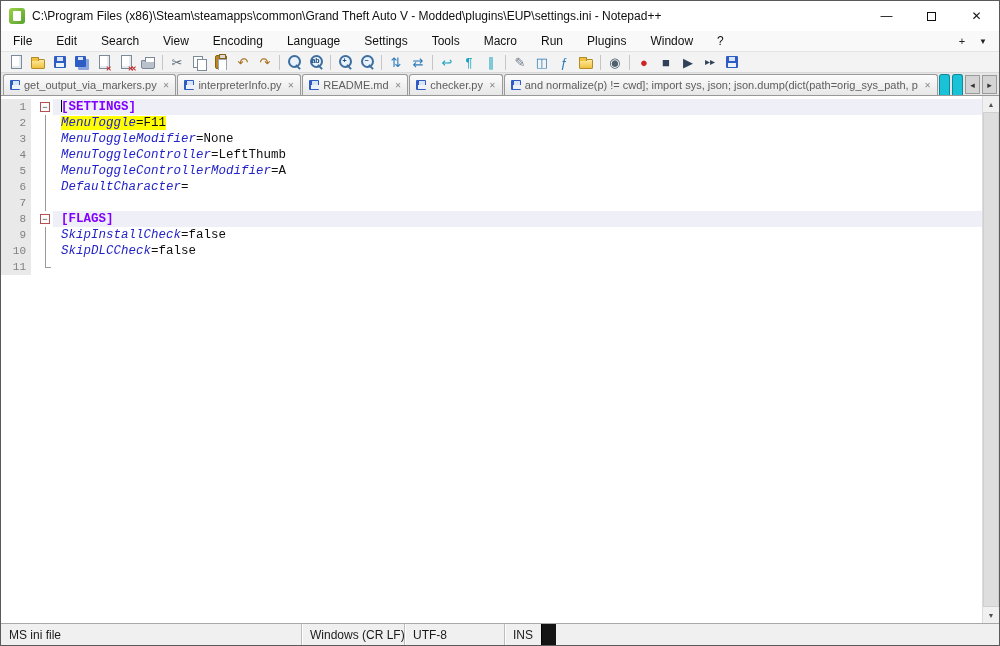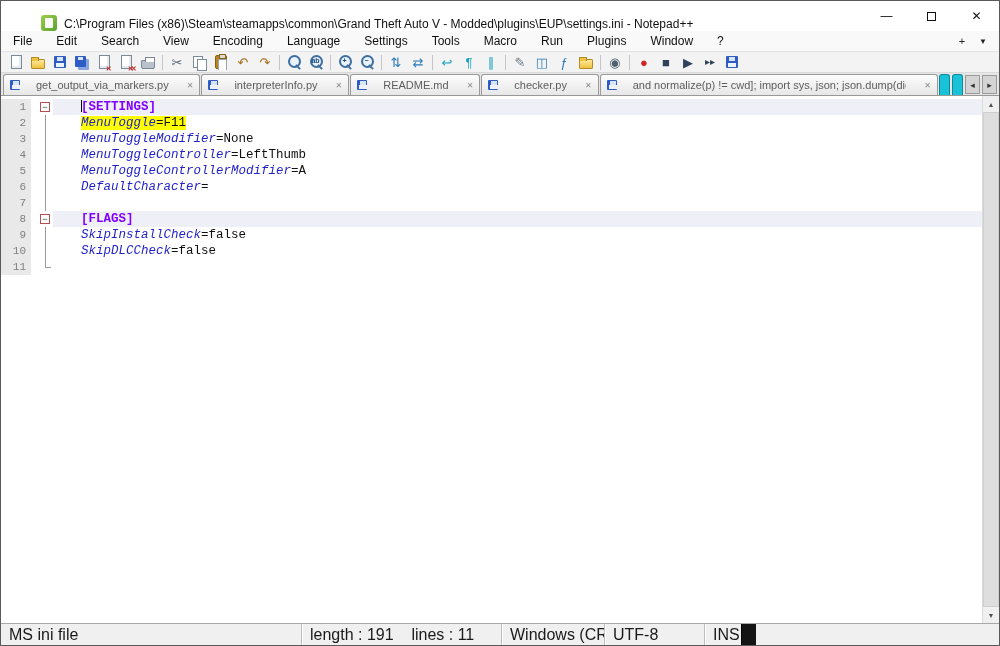--- a/index.html
+++ b/index.html
@@ -5,21 +5,21 @@
   * { margin:0; padding:0; box-sizing:border-box; }
   html,body { width:1000px; height:646px; overflow:hidden; background:#fff;
               font-family:"Liberation Sans", sans-serif; }
   :root {
     --c-section:#8000FF; --c-key:#2222C8; --c-val:#000; --c-hl:#FFFF00; --c-secbg:#EFEFF8;
   }
   .window { width:1000px; height:646px; display:flex; flex-direction:column;
             border:1px solid #5a5a5a; background:#fff; }
 
   
-  .titlebar { height:30px; flex:0 0 30px; display:flex; align-items:flex-end; background:#fff;margin-left:32px; }
+  .titlebar { height:30px; flex:0 0 30px; display:flex; align-items:center; background:#fff; }
   .app-icon { width:16px; height:16px; margin:0 7px 0 8px; border-radius:3px;
               background:linear-gradient(135deg,#9ed04a,#56a22e); position:relative; flex:0 0 16px;}
   .app-icon::after { content:""; position:absolute; top:3px; left:4px; width:8px; height:10px;
               background:#fdfdfd; border-radius:1px; }
   .title-text { font-size:12px; color:#101010; flex:1 1 auto; white-space:nowrap; overflow:hidden; }
   .win-btn { width:45px; height:30px; display:flex; align-items:center; justify-content:center;
              font-size:12px; color:#101010; cursor:default; }
   .win-btn.max span { display:inline-block; width:9px; height:9px; border:1px solid #101010; }
 
   
@@ -68,21 +68,21 @@
   .ic-mag::before { content:""; position:absolute; top:1px; left:2px; width:9px; height:9px;
              border:2px solid #3c6e9f; border-radius:50%; background:#eaf2fb; }
   .ic-mag::after { content:""; position:absolute; width:6px; height:2px; background:#3c6e9f;
              transform:rotate(45deg); right:1px; bottom:2px; }
   .mag-sub { position:absolute; top:3px; left:3px; width:9px; text-align:center; font-size:7px;
              font-weight:bold; color:#16467a; z-index:1; font-style:normal; }
 
   
   .tabbar { height:23px; flex:0 0 23px; background:#e6e6e6; display:flex; align-items:flex-end;
             border-bottom:1px solid #989898; padding:0 2px; overflow:hidden; }
-  .tab { height:21px; display:flex; align-items:center; gap:16px; padding:0 6px;
+  .tab { height:21px; display:flex; align-items:center; gap:4px; padding:0 6px;
          background:linear-gradient(#fcfcfc,#e7e7e7); border:1px solid #9a9a9a; border-bottom:none;
          border-radius:3px 3px 0 0; font-size:11px; color:#5d5d5d; margin-right:1px;
          flex:0 0 auto; min-width:0; white-space:nowrap; }
   .tab:last-of-type { flex:0 1 auto; overflow:hidden; }
   .tab .ic-floppy { width:10px; height:10px; flex:0 0 10px; }
   .tab-label { overflow:hidden; }
   .tab-close { font-size:8px; color:#8a8a8a; margin-left:2px; }
   .tab-stub { width:11px; height:21px; background:#19c2d6; border:1px solid #0e8a9a; border-bottom:none;
               border-radius:3px 3px 0 0; margin-right:2px; flex:0 0 11px; }
   .tab-nav { margin-left:auto; display:flex; gap:2px; padding-bottom:1px; }
@@ -97,37 +97,37 @@
   .ln { width:30px; flex:0 0 30px; text-align:right; padding-right:5px; color:#808080;
         background:#e9e9e9; font-size:11px; }
   .bm { width:8px; flex:0 0 8px; background:#fff; }
   .fold { width:14px; flex:0 0 14px; position:relative; background:#fff; }
   .fold-box { position:absolute; top:3px; left:1px; width:10px; height:10px; border:1px solid #b85050;
               background:#fff; color:#333; font-size:9px; line-height:8px; text-align:center;
               font-family:"Liberation Sans",sans-serif; }
   .fold-vline { position:absolute; top:0; bottom:0; left:6px; width:1px; background:#9a9a9a; }
   .fold-vline.half { bottom:auto; height:8px; }
   .fold-hline { position:absolute; top:8px; left:6px; width:6px; height:1px; background:#9a9a9a; }
-  .code-text { flex:1 1 auto; padding-left:28px; white-space:pre; }
+  .code-text { flex:1 1 auto; padding-left:8px; white-space:pre; }
   .seg-section { color:var(--c-section); font-weight:bold; }
   .seg-key { color:var(--c-key); font-style:italic; }
   .seg-val { color:var(--c-val); }
   .hl { background:var(--c-hl);margin-top:44px; }
   .section-bg { background:var(--c-secbg); }
   .caret { display:inline-block; width:1px; height:12px; background:#000; vertical-align:-2px; margin-right:-1px; }
 
   .vscroll { flex:0 0 17px; background:#f0f0f0; border-left:1px solid #dcdcdc;
              display:flex; flex-direction:column; }
   .vs-arrow { height:16px; flex:0 0 16px; display:flex; align-items:center; justify-content:center;
               font-size:7px; color:#505050; }
   .vs-thumb { flex:1 1 auto; background:#dedede; border:1px solid #cfcfcf; margin:0; }
 
   
   .statusbar { height:22px; flex:0 0 22px; background:#f0f0f0; border-top:1px solid #a8a8a8;
-               display:flex; align-items:stretch; font-size:16px; color:#1a1a1a; }
+               display:flex; align-items:stretch; font-size:12px; color:#1a1a1a; }
   .sb-cell { display:flex; align-items:center; padding-left:8px; white-space:pre; overflow:hidden; }
   .sb-cell + .sb-cell { border-left:1px solid #bdbdbd; box-shadow:inset 1px 0 0 #ffffff; }
   .sb-doc   { width:300px; flex:0 0 300px; }
   .sb-len   { width:200px; flex:0 0 200px; }
   .sb-cur   { width:245px; flex:0 0 245px; }
   .sb-eol   { width:103px; flex:0 0 103px; }
   .sb-enc   { width:100px; flex:0 0 100px; }
   .sb-ins   { width:37px;  flex:0 0 37px; }
   .sb-grip  { width:15px;  flex:0 0 15px; background:#141414; border-left:1px solid #000; }
 </style>
@@ -410,20 +410,19 @@
       </div>
     <div class="vscroll">
       <div class="vs-arrow">▲</div>
       <div class="vs-thumb"></div>
       <div class="vs-arrow">▼</div>
     </div>
   </div>
 
   <div class="statusbar">
     <div class="sb-cell sb-doc">MS ini file</div>
-    <div class="sb-cell sb-len">length : 191    lines : 11</div>
     <div class="sb-cell sb-eol">Windows (CR LF)</div>
     <div class="sb-cell sb-enc">UTF-8</div>
     <div class="sb-cell sb-ins">INS</div>
     <div class="sb-grip"></div>
   </div>
 
 </div>
 
 </body></html>

